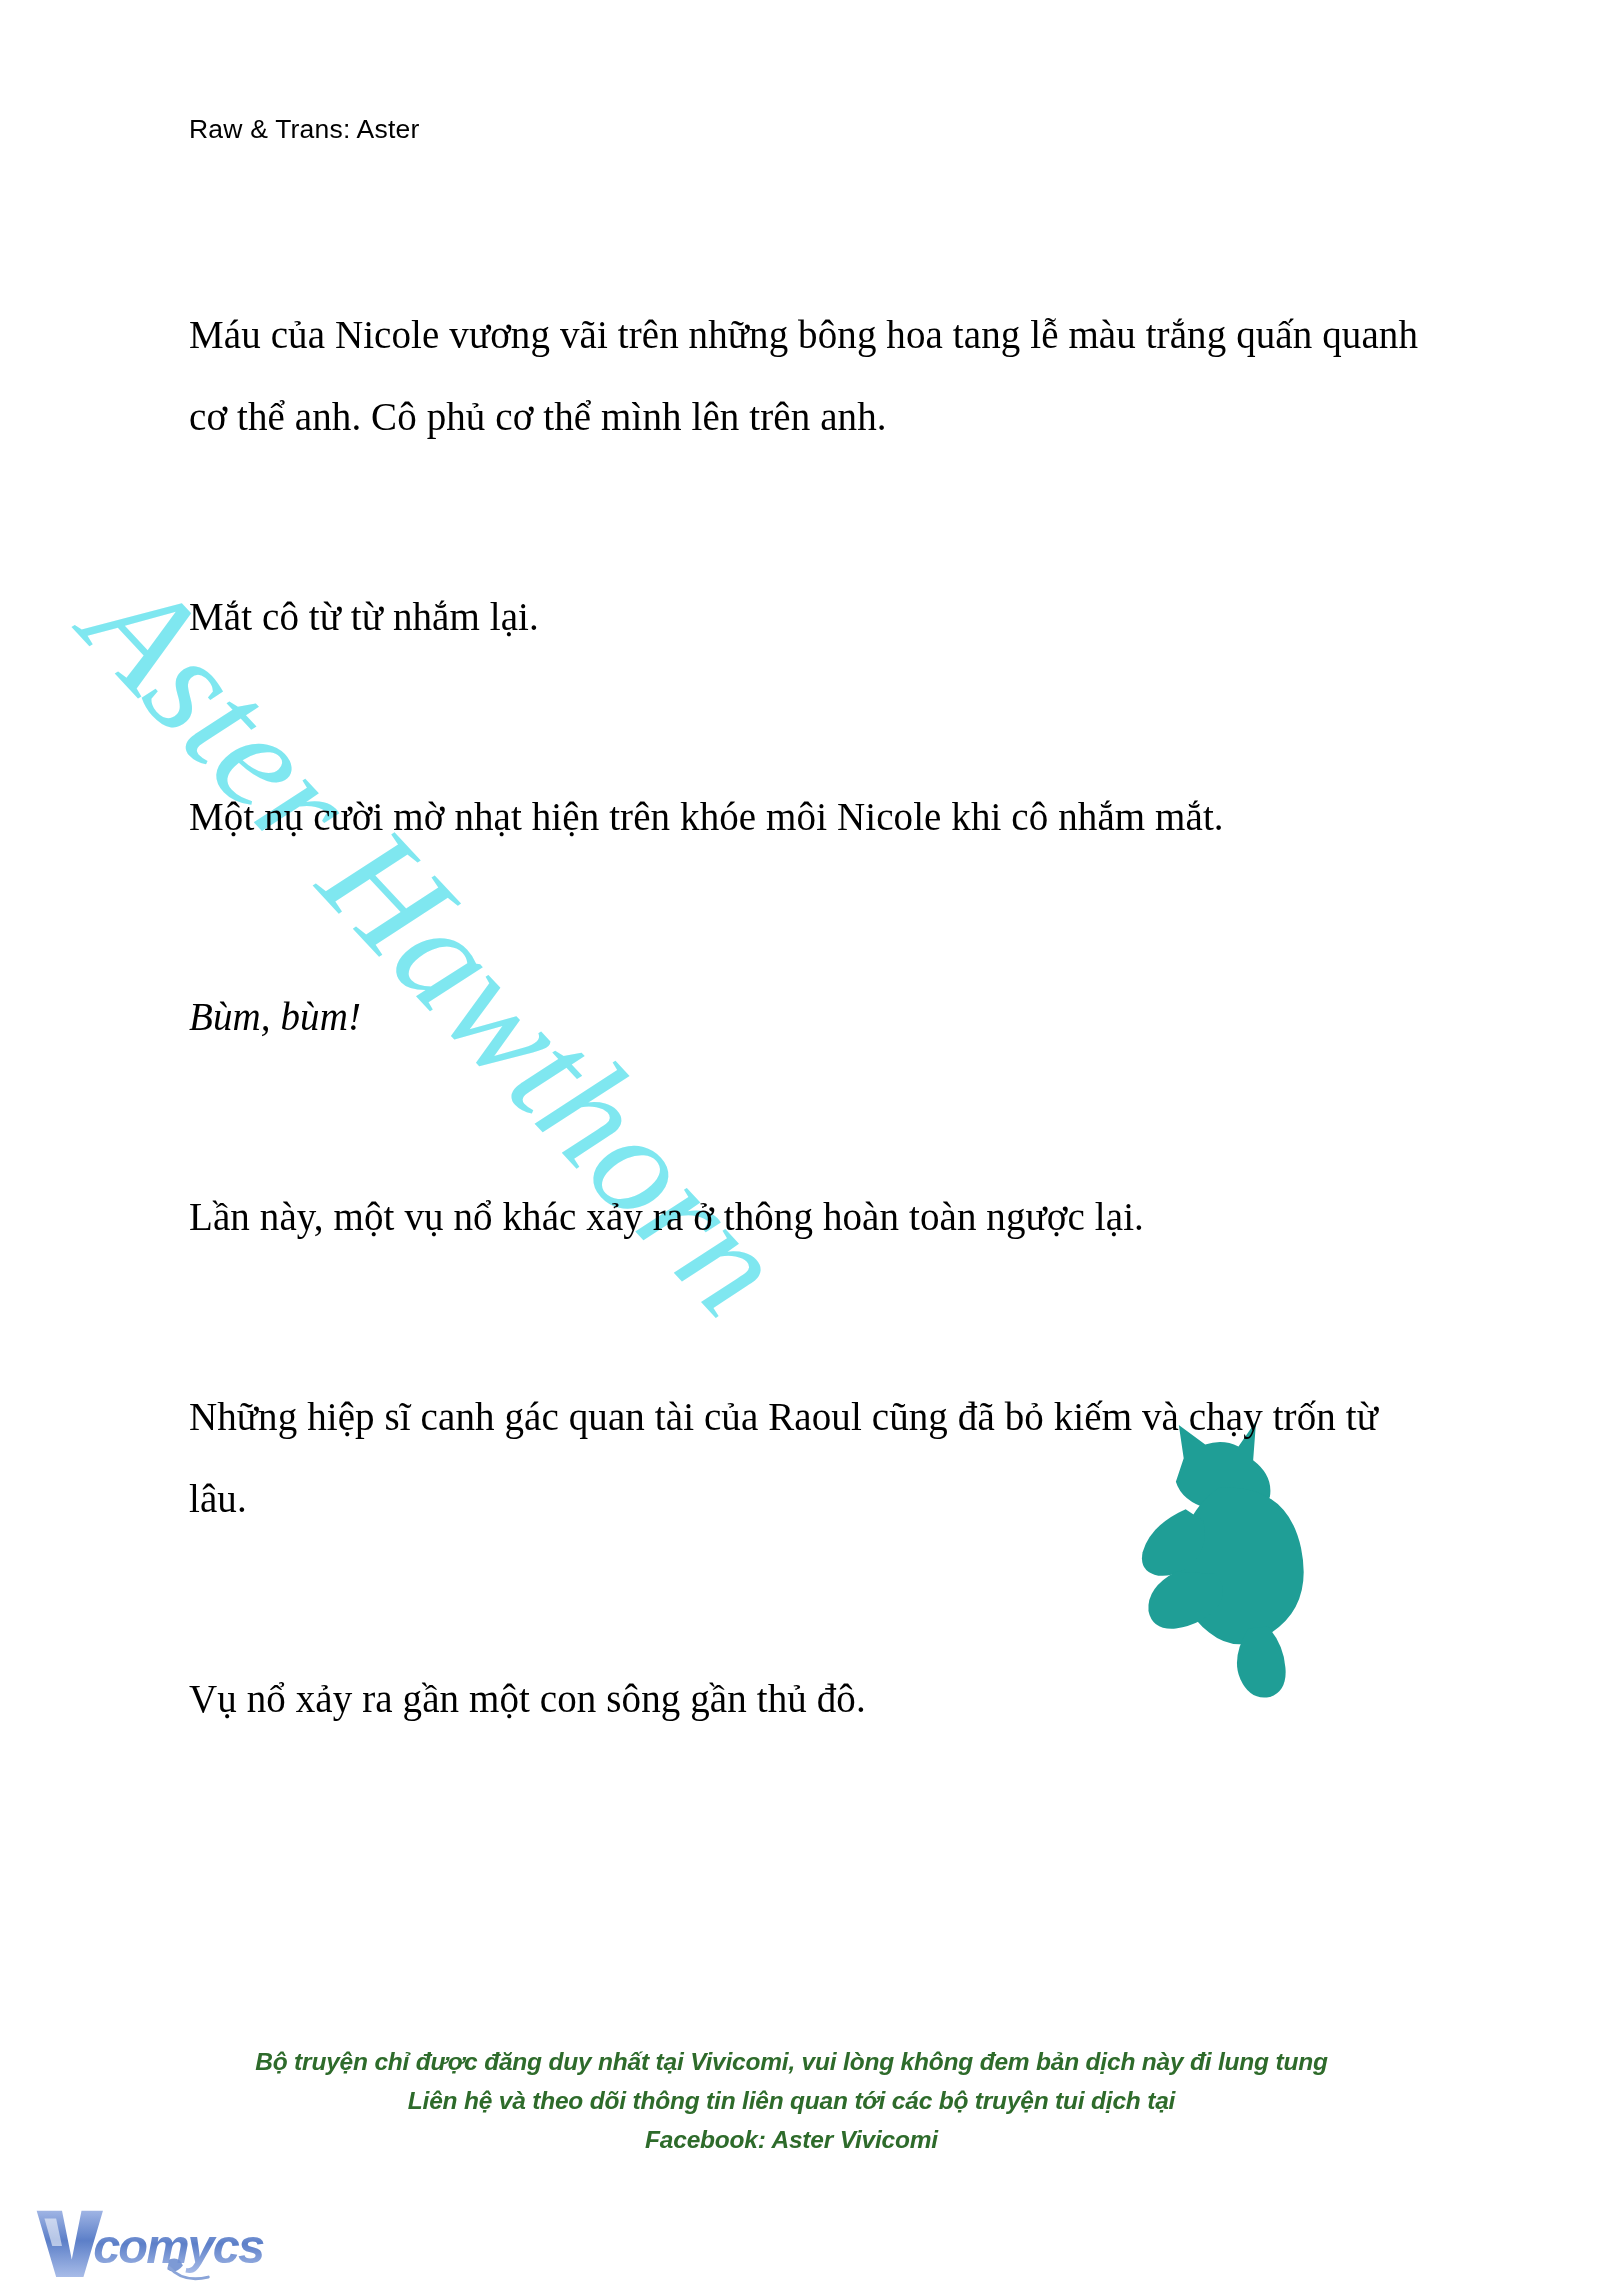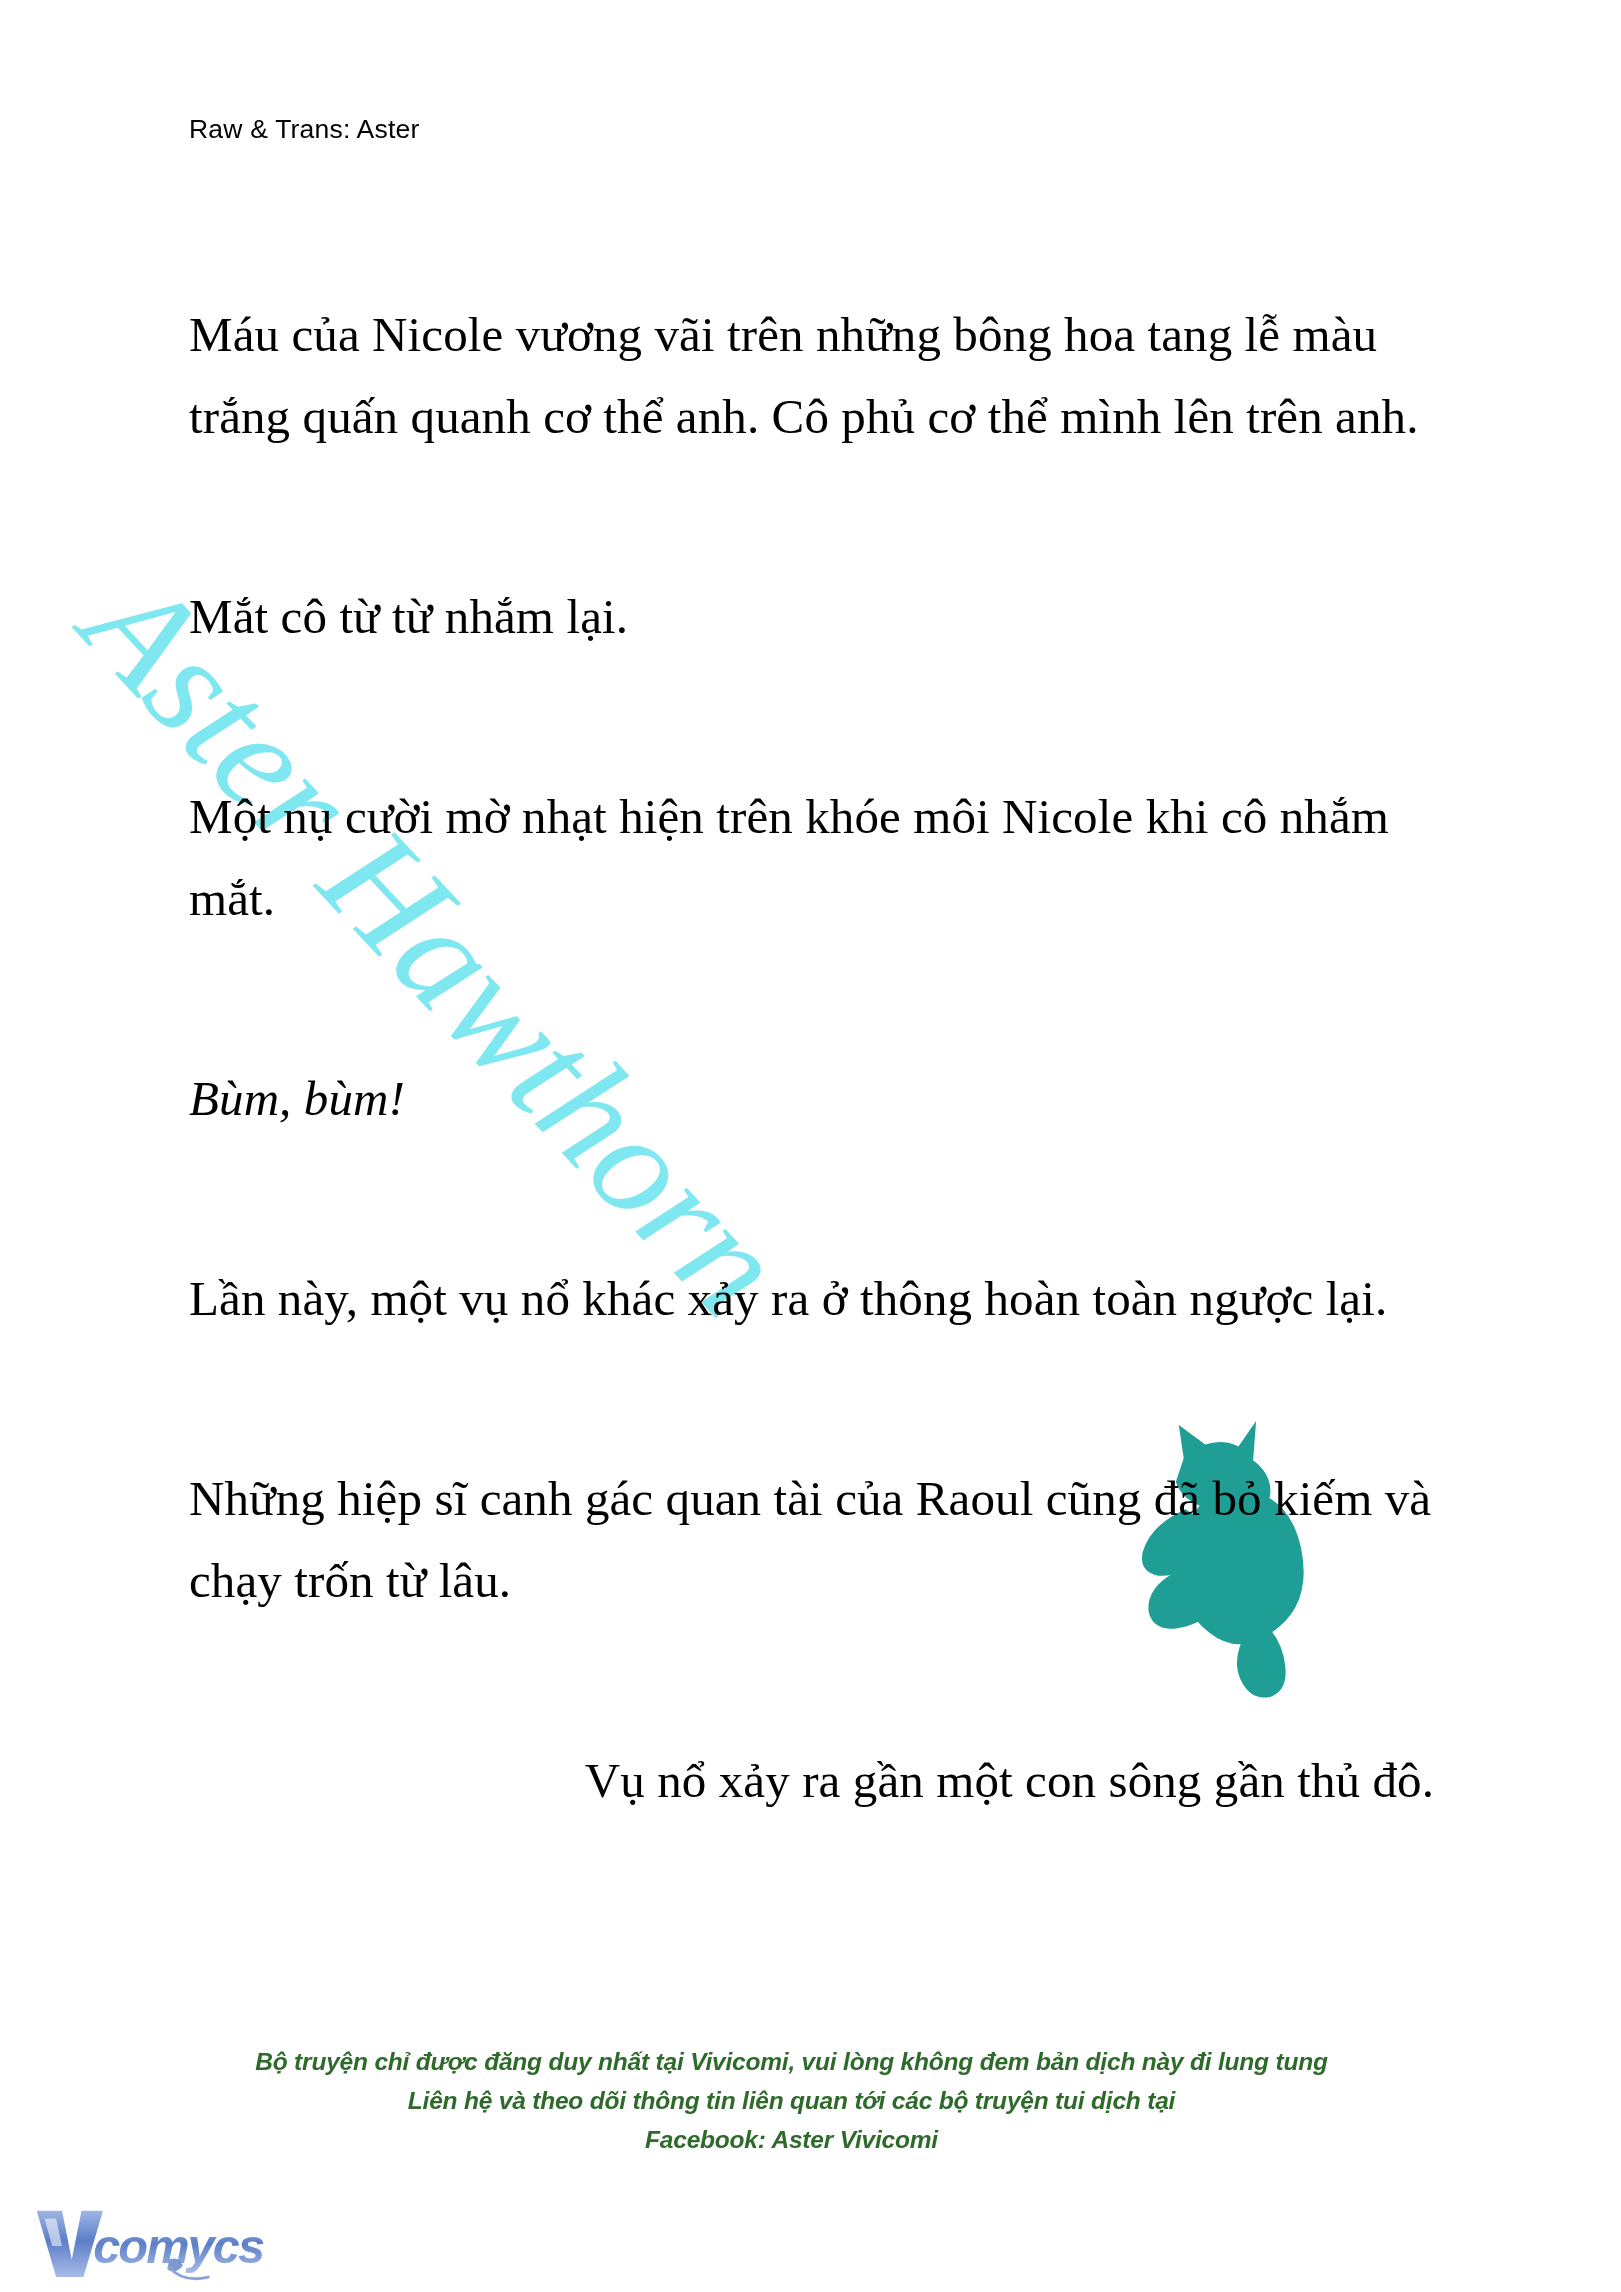--- a/index.html
+++ b/index.html
@@ -60,31 +60,31 @@
 
   
   .body-area {
     position: absolute;
     left: 189px;
     top: 294px;
     width: 1245px;
     z-index: 5;
   }
   .para {
-    font-size: 49px;
+    font-size: 39px;
     line-height: 82px;
     color: #000000;
     margin: 0 0 82px 0;
     letter-spacing: 0.1px;
   }
   .para.italic {
     font-style: italic;
   }
   .para.gap-large { margin-bottom: 118px; }
-  .para.last { margin-bottom: 0; text-align: right; }
+  .para.last { margin-bottom: 0; }
 
   
   .footer {
     position: absolute;
     left: 0;
     top: 2042px;
     width: 1583px;
     text-align: center;
     z-index: 6;
   }

